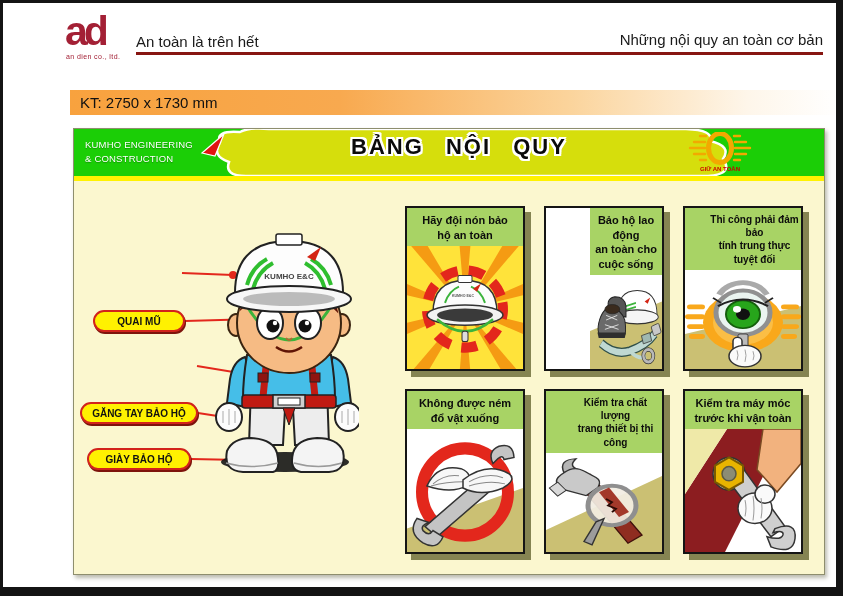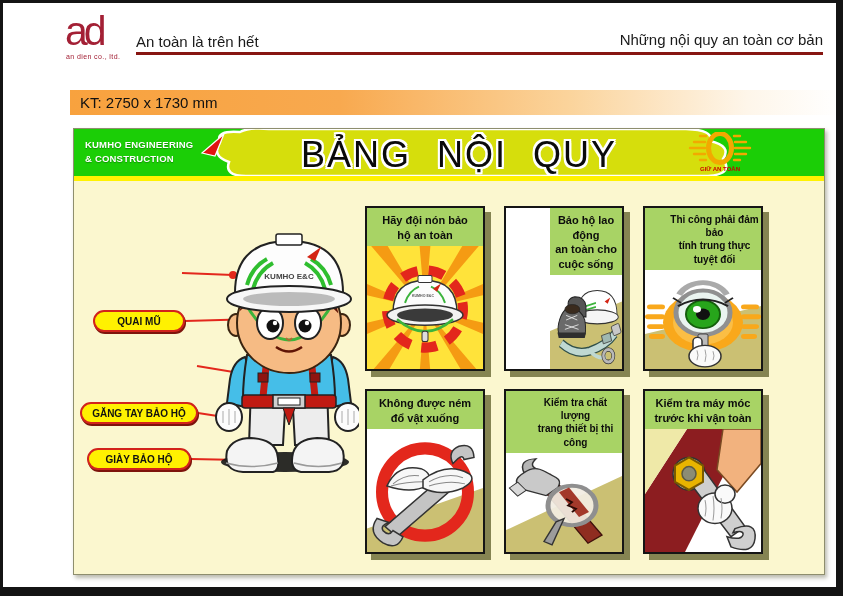--- a/index.html
+++ b/index.html
@@ -2,44 +2,44 @@
 <html><head>
 <meta charset="utf-8">
 <style>
   html,body{margin:0;padding:0;background:#e8e8e8;}
   body{font-family:"Liberation Sans","DejaVu Sans",sans-serif;}
   .frame{position:relative;width:843px;height:596px;box-sizing:border-box;
          border-style:solid;border-color:#141414;border-width:3px 7px 9px 3px;
          background:#ffffff;overflow:hidden;}
   .abs{position:absolute;}
   
-  .logo-text{left:62px;top:8px;font-size:41px;font-weight:normal;color:#A32035;letter-spacing:-4px;line-height:1;}
+  .logo-text{left:62px;top:8px;font-size:41px;font-weight:bold;color:#A32035;letter-spacing:-4px;line-height:1;}
   .logo-sub{left:63px;top:50px;font-size:7px;color:#A32035;letter-spacing:.4px;}
   .slogan-left{left:133px;top:30px;font-size:15px;color:#1a1a1a;}
   .slogan-right{left:520px;top:28px;width:300px;text-align:right;font-size:15px;color:#1a1a1a;}
   .rule-line{left:133px;top:49px;width:687px;height:3px;background:#871511;}
   .size-bar{left:67px;top:87px;width:770px;height:25px;line-height:25px;padding-left:10px;
             font-size:15px;color:#111;box-sizing:border-box;
             background:linear-gradient(to right,#F8A23E 0%,#F8A94F 35%,#FBD49C 65%,#FEF6EA 88%,#ffffff 100%);}
   
   .board{left:70px;top:125px;width:750px;height:445px;background:#FBF7CF;
          border:1px solid #8E8E6E;box-shadow:2px 3px 4px rgba(60,60,30,.35);}
   .board-header{left:0;top:0;width:750px;height:47px;overflow:hidden;}
-  .company{left:11px;top:9px;color:#ffffff;font-weight:bold;font-size:9.5px;line-height:1.45;letter-spacing:.2px;text-shadow:0 1px 1px rgba(0,60,0,.4);}
-  .board-title{left:150px;top:5px;width:470px;text-align:center;font-size:36px;font-weight:normal;
+  .company{left:11px;top:9px;color:#ffffff;font-weight:normal;font-size:9.5px;line-height:1.45;letter-spacing:.2px;text-shadow:0 1px 1px rgba(0,60,0,.4);}
+  .board-title{left:150px;top:5px;width:470px;text-align:center;font-size:22px;font-weight:bold;
       letter-spacing:2px;word-spacing:14px;color:#0a0a0a;
       text-shadow:-2px -2px 0 #fff,2px -2px 0 #fff,-2px 2px 0 #fff,2px 2px 0 #fff,0 2px 0 #fff,0 -2px 0 #fff,2px 0 0 #fff,-2px 0 0 #fff;}
   .board-strip{left:0;top:47px;width:750px;height:5px;background:#FFF200;}
   
   .pill{position:absolute;height:22px;background:#FFF101;border:2px solid #D2231C;border-radius:12px;
         box-sizing:border-box;display:flex;align-items:center;justify-content:center;
         font-size:10px;font-weight:bold;color:#111;box-shadow:1px 2px 0 #7d140c;white-space:nowrap;}
   
   .card{position:absolute;width:120px;height:165px;background:#ffffff;border:2px solid #151515;
-        box-sizing:border-box;box-shadow:6px 6px 0 #858452;display:flex;flex-direction:column;}
+        box-sizing:border-box;box-shadow:6px 6px 0 #858452;display:flex;flex-direction:column;margin-left:40px;}
   .card-title{background:#A8D365;font-weight:bold;font-size:11px;line-height:1.32;text-align:center;
         padding:5px 1px 4px 1px;color:#0c0c0c;}
   .card.small-title .card-title{font-size:10px;padding-left:24px;}
   .card-art{flex:1;position:relative;overflow:hidden;}
   .card-art svg{display:block;width:100%;height:100%;}
   svg{overflow:hidden;}
 </style>
 </head>
 <body>
 

